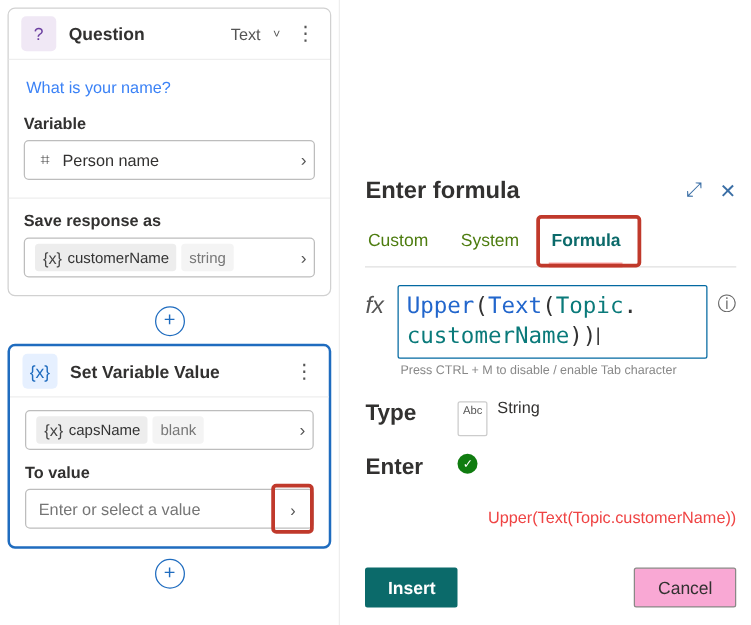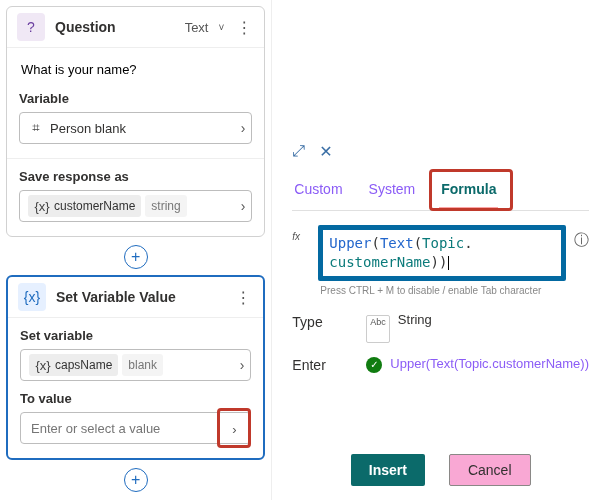--- a/index.html
+++ b/index.html
@@ -47,21 +47,21 @@
     display: flex; align-items: center; justify-content: center;
     margin-right: 10px;
     font-size: 14px;
   }
   .head-icon.blue { background: #e6f0ff; color: #1f6cbf; }
   .head-title { flex: 1; font-weight: 600; font-size: 14px; }
   .head-right { display: flex; align-items: center; gap: 10px; color: #555; font-size: 13px; }
   .chev { font-size: 10px; color: #555; }
   .dots { font-size: 16px; cursor: pointer; padding: 0 2px; }
   .card-body { padding: 10px 12px 14px 12px; }
-  .q-text { color: #000000; margin: 4px 0 14px 2px; }
+  .q-text { color: #3b82f6; margin: 4px 0 14px 2px; }
   .label { font-weight: 600; margin: 10px 0 6px 0; font-size: 13px; }
   .pill-row {
     display: flex; align-items: center;
     border: 1px solid #bdbdbd;
     border-radius: 4px;
     height: 32px;
     padding: 0 6px 0 8px;
     background: #fff;
   }
   .pill-row .end-chev { margin-left: auto; color: #555; font-size: 14px; }
@@ -120,57 +120,57 @@
   .r-top-space { height: 128px; }
   .r-header { display: flex; align-items: center; margin-bottom: 14px; }
   .r-title { font-size: 19px; font-weight: 600; flex: 1; }
   .r-icons { display: flex; gap: 14px; color: #3a6ea5; font-size: 16px; }
   .tabs {
     display: flex; gap: 22px;
     border-bottom: 1px solid #e0e0e0;
     margin-bottom: 14px;
     position: relative;
   }
-  .tab { padding: 6px 2px 10px 2px; color: #8b5cf6; cursor: pointer; font-size: 14px; }
+  .tab { padding: 6px 2px 10px 2px; color: #4d7c0f; cursor: pointer; font-size: 14px; }
   .tab.active { color: #0b6a6a; font-weight: 600; border-bottom: 4px solid #fca5a5; margin-bottom: -1px; }
   .fx-row { display: flex; align-items: flex-start; gap: 8px; margin-bottom: 2px; }
-  .fx-label { font-style: italic; color: #555; font-size: 10px; width: 18px; padding-top: 6px;}
+  .fx-label { font-style: italic; color: #555; font-size: 19px; width: 18px; padding-top: 6px;}
   .fx-box {
     flex: 1;
-    border: 5px solid #0369a1;
+    border: 1px solid #0369a1;
     border-radius: 2px;
     padding: 4px 6px;
     font-family: Consolas, monospace;
-    font-size: 14px;
+    font-size: 18px;
     line-height: 1.35;
     min-height: 36px;
     background: #fff;
   }
   .tok-fn { color: #2266cc; }
   .tok-id { color: #0a7a7a; }
   .tok-p  { color: #333; }
   .fx-info { color: #666; font-size: 15px; padding-top: 6px; }
   .caret { border-right: 1px solid #000; display: inline-block; height: 14px; vertical-align: middle; margin-left: 1px;}
   .hint { font-size: 10px; color: #888; margin: 2px 0 16px 28px; }
   .kv-row { display: flex; align-items: flex-start; margin-bottom: 12px; gap: 10px;}
-  .kv-label { width: 64px; font-weight: 400; font-size: 14px; padding-top: 2px;}
+  .kv-label { width: 64px; font-weight: 700; font-size: 18px; padding-top: 2px;}
   .kv-val { flex: 1; display: flex; align-items: flex-start; gap: 8px; }
   .abc-badge {
     border: 1px solid #ccc; border-radius: 2px;
     font-size: 9px; color: #555; padding: 0 3px; height: 28px; line-height: 13px;
     margin-top: 3px;
   }
   .ok-circle {
     width: 16px; height: 16px; border-radius: 50%;
     background: #107c10; color: #fff;
     display: inline-flex; align-items: center; justify-content: center;
     font-size: 10px; margin-top: 2px; flex-shrink: 0;
   }
-  .out-text { font-size: 13px; color: #8b5cf6; line-height: 1.35; }
-  .r-footer { margin-top: auto; display: flex; justify-content: center; gap: 24px; }
+  .out-text { font-size: 13px; color: #ef4444; line-height: 1.35; margin-top: 44px; }
+  .r-footer { margin-top: auto; display: flex; justify-content: space-between; gap: 24px; }
   .btn {
     height: 32px; padding: 0 18px;
     border-radius: 2px; font-size: 14px; cursor: pointer;
   }
   .btn-primary { background: #0b6a6a; color: #fff; border: none; font-weight: 600;}
   .btn-secondary { background: #f9a8d4; border: 1px solid #8a8886; color: #323130; }
 </style>
 </head>
 <body>
 
@@ -184,21 +184,21 @@
         <span>Text</span>
         <span class="chev">˅</span>
         <span class="dots">⋮</span>
       </div>
     </div>
     <div class="card-body">
       <div class="q-text">What is your name?</div>
       <div class="label">Variable</div>
       <div class="pill-row">
         <span class="mini-icon">⌗</span>
-        <span>Person blank</span>
+        <span>Person name</span>
         <span class="end-chev">›</span>
       </div>
     </div>
     <div class="card-sub">
       <div class="label" style="margin-top:0">Save response as</div>
       <div class="pill-row">
         <span class="tag">
           <span class="mini-icon">{x}</span>
           <span>customerName</span>
         </span>
@@ -212,21 +212,20 @@
 
   <div class="card highlight">
     <div class="card-head">
       <div class="head-icon blue">{x}</div>
       <div class="head-title">Set Variable Value</div>
       <div class="head-right">
         <span class="dots">⋮</span>
       </div>
     </div>
     <div class="card-body">
-      <div class="label" style="margin-top:0">Set variable</div>
       <div class="pill-row">
         <span class="tag">
           <span class="mini-icon">{x}</span>
           <span>capsName</span>
         </span>
         <span class="tag sep">blank</span>
         <span class="end-chev">›</span>
       </div>
 
       <div class="label">To value</div>
@@ -237,20 +236,21 @@
       </div>
     </div>
   </div>
 
   <div class="add-node">+</div>
 </div>
 
 <div class="right-pane">
   <div class="r-top-space"></div>
   <div class="r-header">
+    <div class="r-title">Enter formula</div>
     <div class="r-icons">
       <span>⤢</span>
       <span>✕</span>
     </div>
   </div>
 
   <div class="tabs">
     <div class="tab">Custom</div>
     <div class="tab">System</div>
     <div style="position:relative;">

